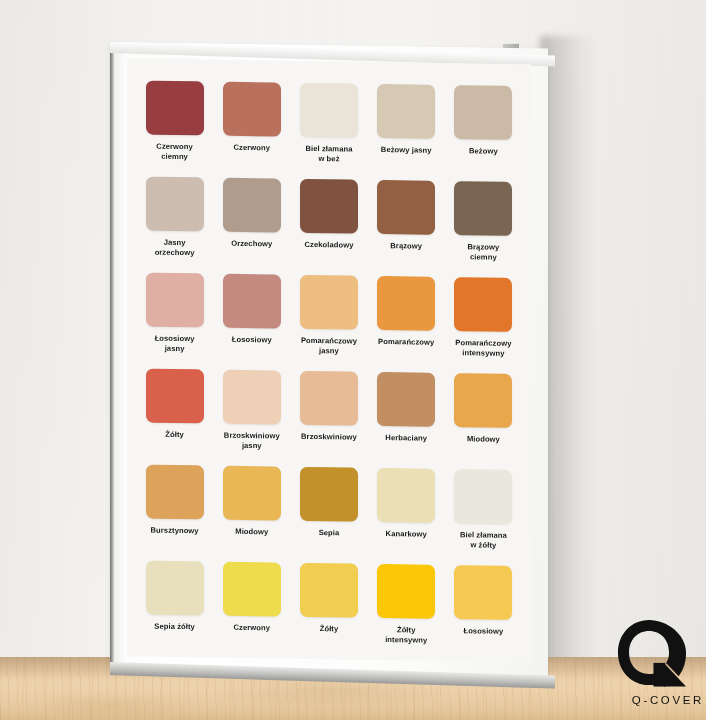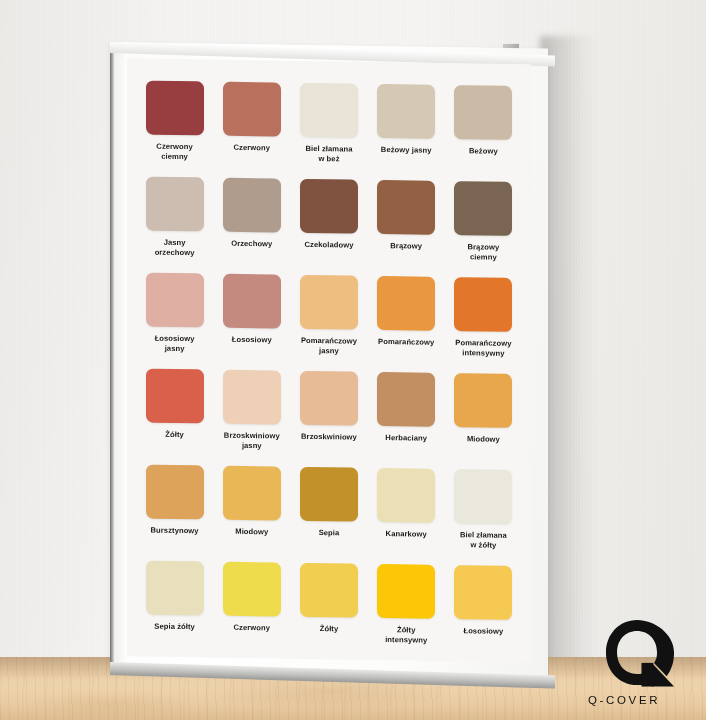--- a/index.html
+++ b/index.html
@@ -207,24 +207,24 @@
     color: #191919;
     text-align: center;
     letter-spacing: .01em;
     white-space: pre-line;
     max-width: 74px;
   }
 
   
   #logo {
     position: absolute;
-    right: 14px;
+    right: 2px;
     bottom: 14px;
     width: 104px;
-    text-align: left;
+    text-align: right;
   }
   .logo-mark {
     width: 74px;
     height: 74px;
     margin: 0 auto;
     display: block;
   }
   .logo-text {
     margin-top: 3px;
     font-size: 11.5px;

